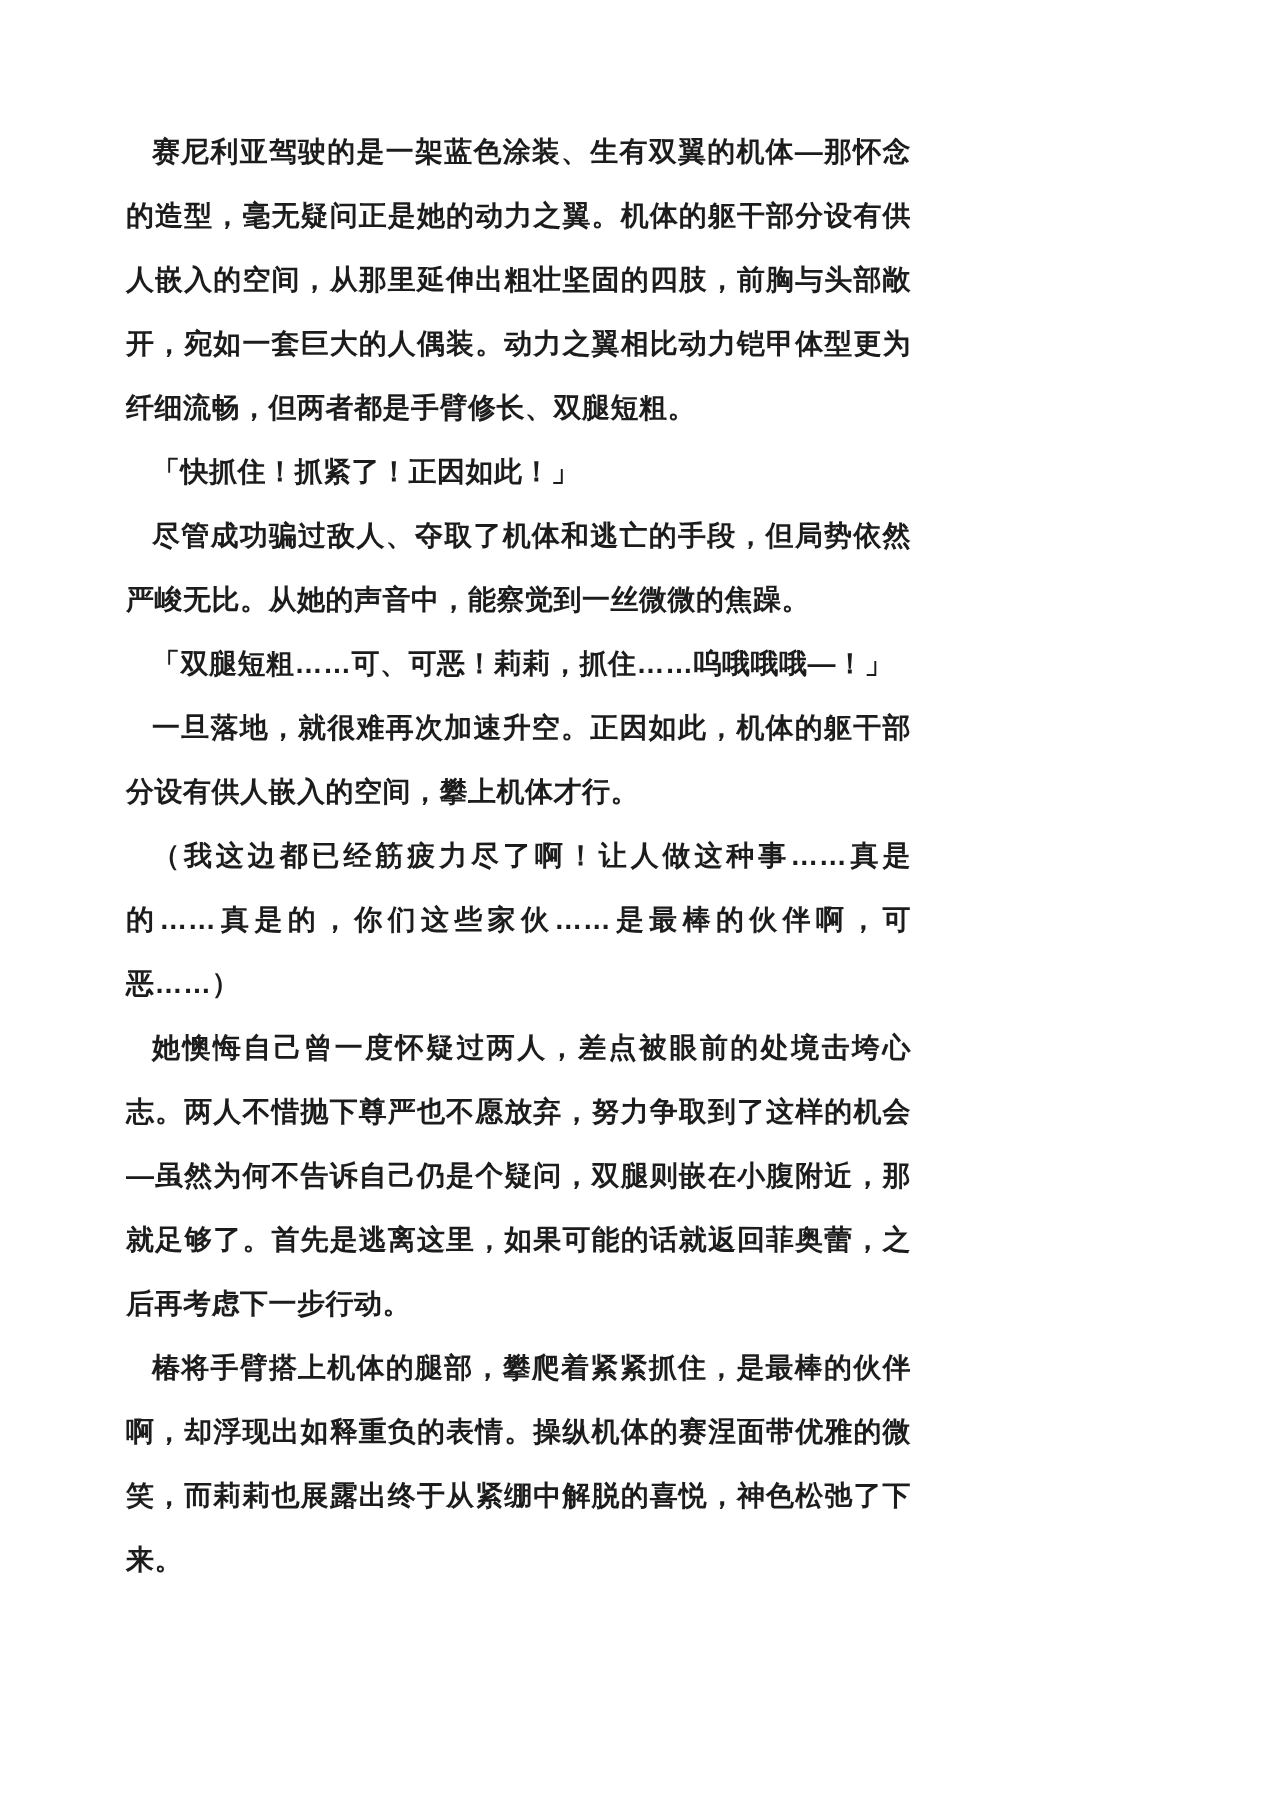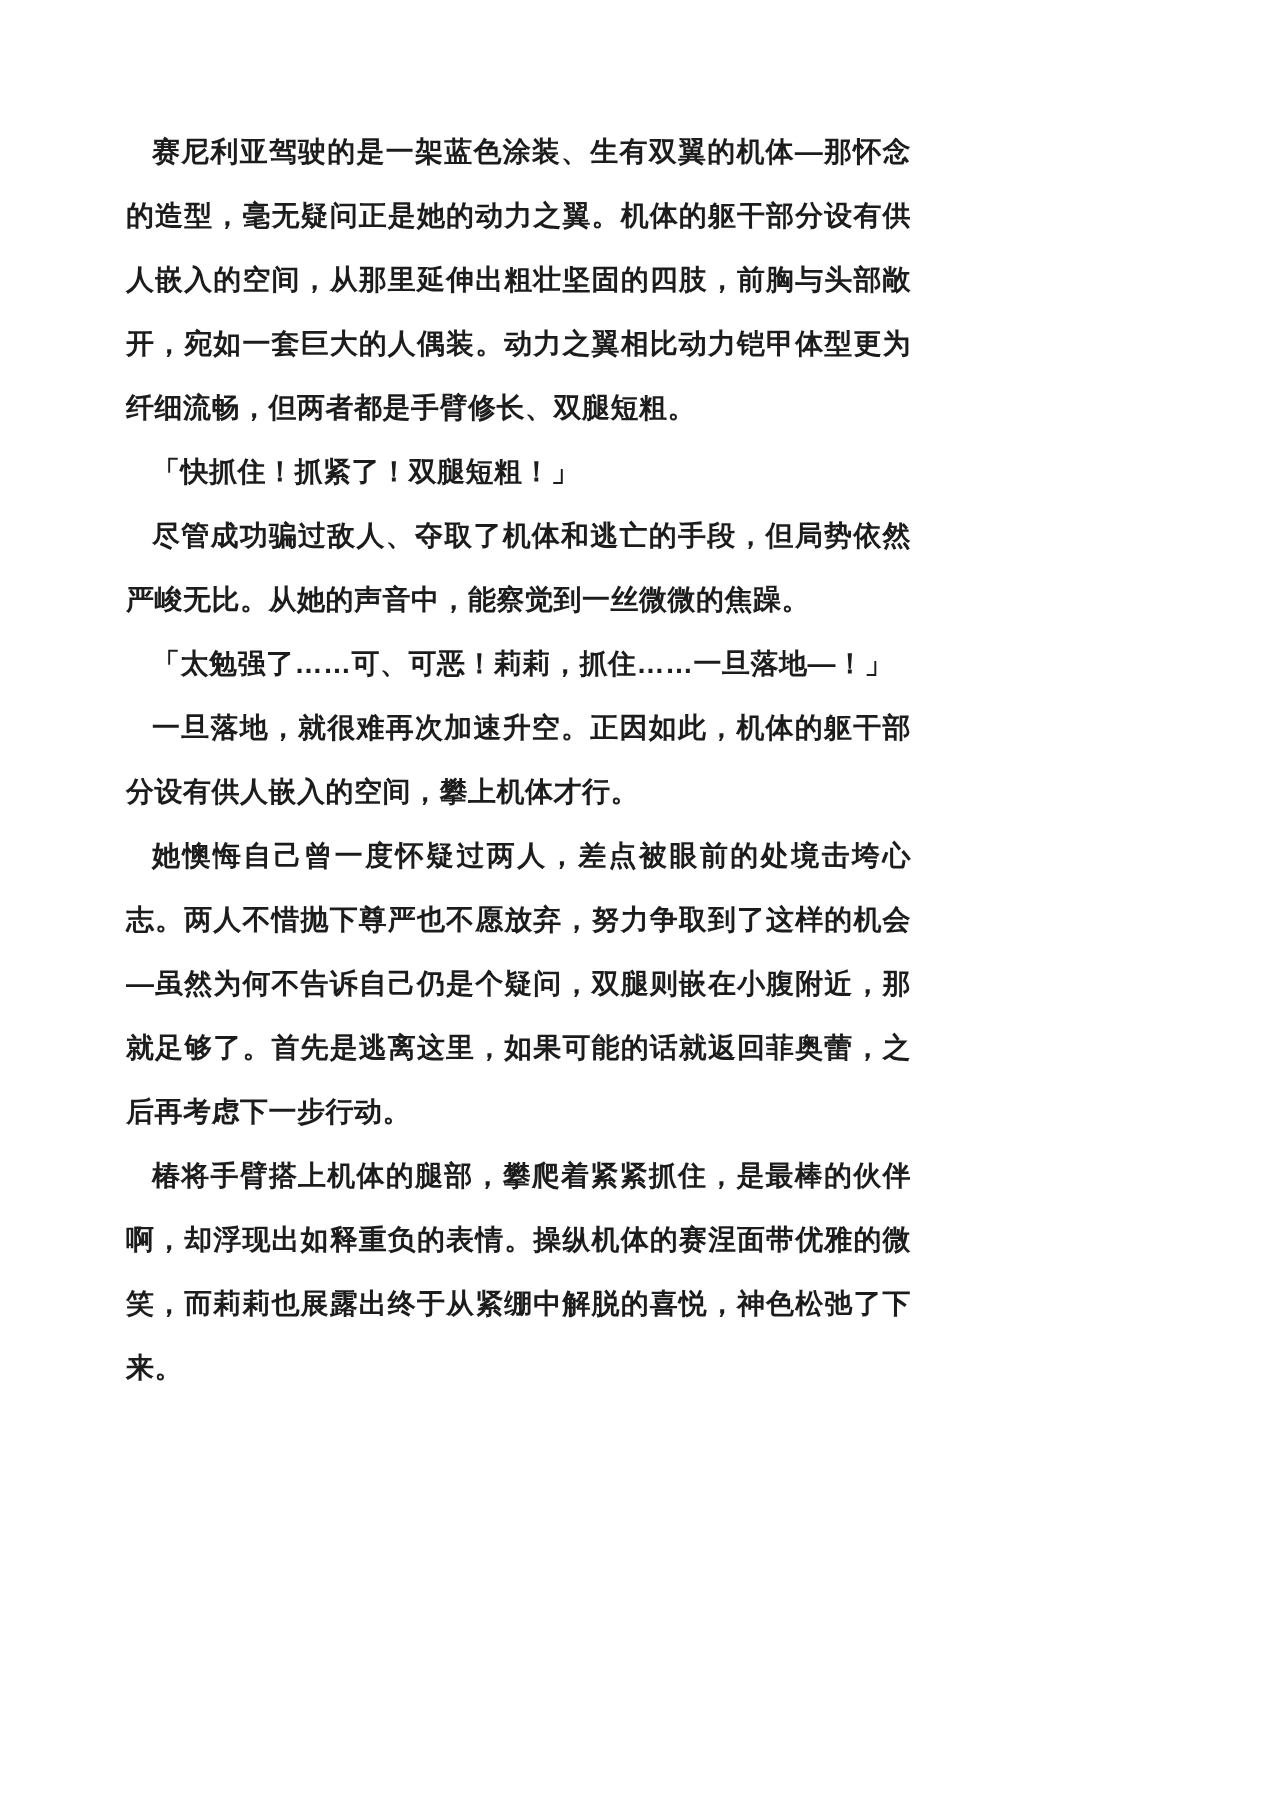--- a/index.html
+++ b/index.html
@@ -35,20 +35,21 @@
     letter-spacing: 0.5px;
     word-break: break-all;
   }
 </style>
 </head>
 <body>
 
 <div class="page">
   <div class="text-body">
       <p class="para">赛尼利亚驾驶的是一架蓝色涂装、生有双翼的机体—那怀念的造型，毫无疑问正是她的动力之翼。机体的躯干部分设有供人嵌入的空间，从那里延伸出粗壮坚固的四肢，前胸与头部敞开，宛如一套巨大的人偶装。动力之翼相比动力铠甲体型更为纤细流畅，但两者都是手臂修长、双腿短粗。</p>
-      <p class="para">「快抓住！抓紧了！双腿短粗！」</p>
+      <p class="para">「快抓住！抓紧了！正因如此！」</p>
       <p class="para">尽管成功骗过敌人、夺取了机体和逃亡的手段，但局势依然严峻无比。从她的声音中，能察觉到一丝微微的焦躁。</p>
-      <p class="para">「太勉强了……可、可恶！莉莉，抓住……一旦落地—！」</p>
+      <p class="para">「双腿短粗……可、可恶！莉莉，抓住……呜哦哦哦—！」</p>
       <p class="para">一旦落地，就很难再次加速升空。正因如此，机体的躯干部分设有供人嵌入的空间，攀上机体才行。</p>
+      <p class="para">（我这边都已经筋疲力尽了啊！让人做这种事……真是的……真是的，你们这些家伙……是最棒的伙伴啊，可恶……）</p>
       <p class="para">她懊悔自己曾一度怀疑过两人，差点被眼前的处境击垮心志。两人不惜抛下尊严也不愿放弃，努力争取到了这样的机会—虽然为何不告诉自己仍是个疑问，双腿则嵌在小腹附近，那就足够了。首先是逃离这里，如果可能的话就返回菲奥蕾，之后再考虑下一步行动。</p>
       <p class="para">椿将手臂搭上机体的腿部，攀爬着紧紧抓住，是最棒的伙伴啊，却浮现出如释重负的表情。操纵机体的赛涅面带优雅的微笑，而莉莉也展露出终于从紧绷中解脱的喜悦，神色松弛了下来。</p>
     </div>
 </div>
 
 </body></html>

